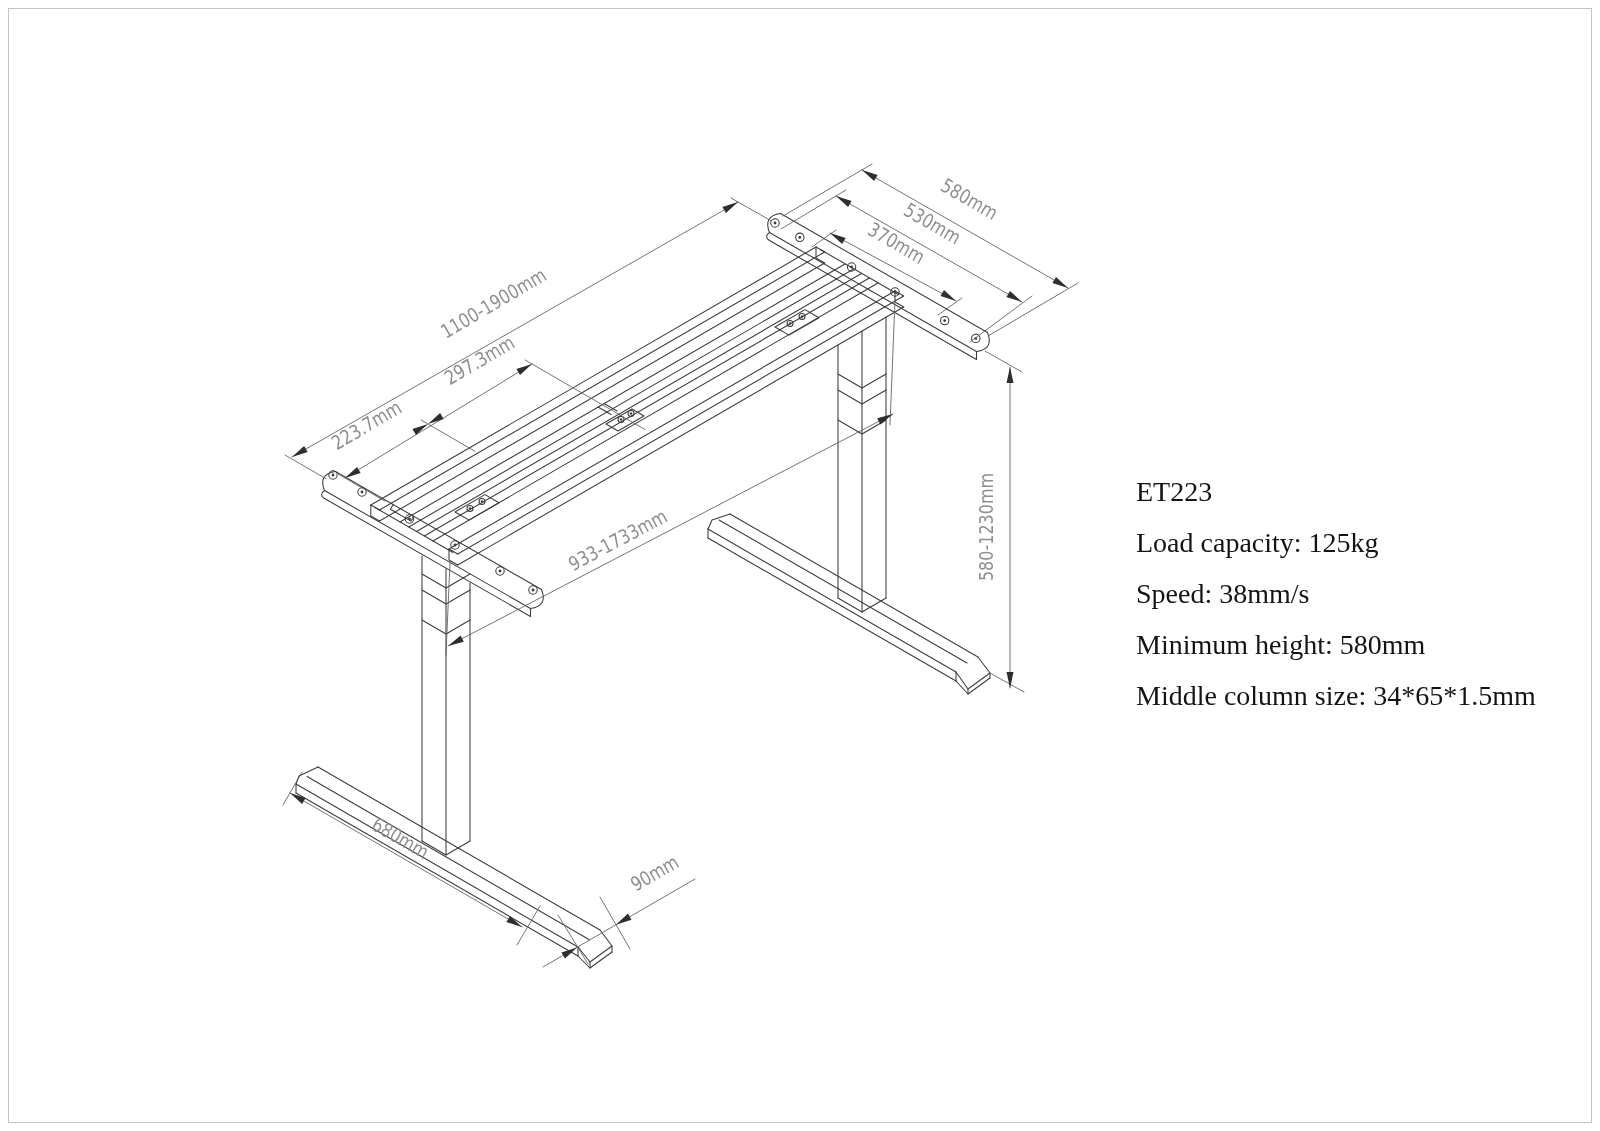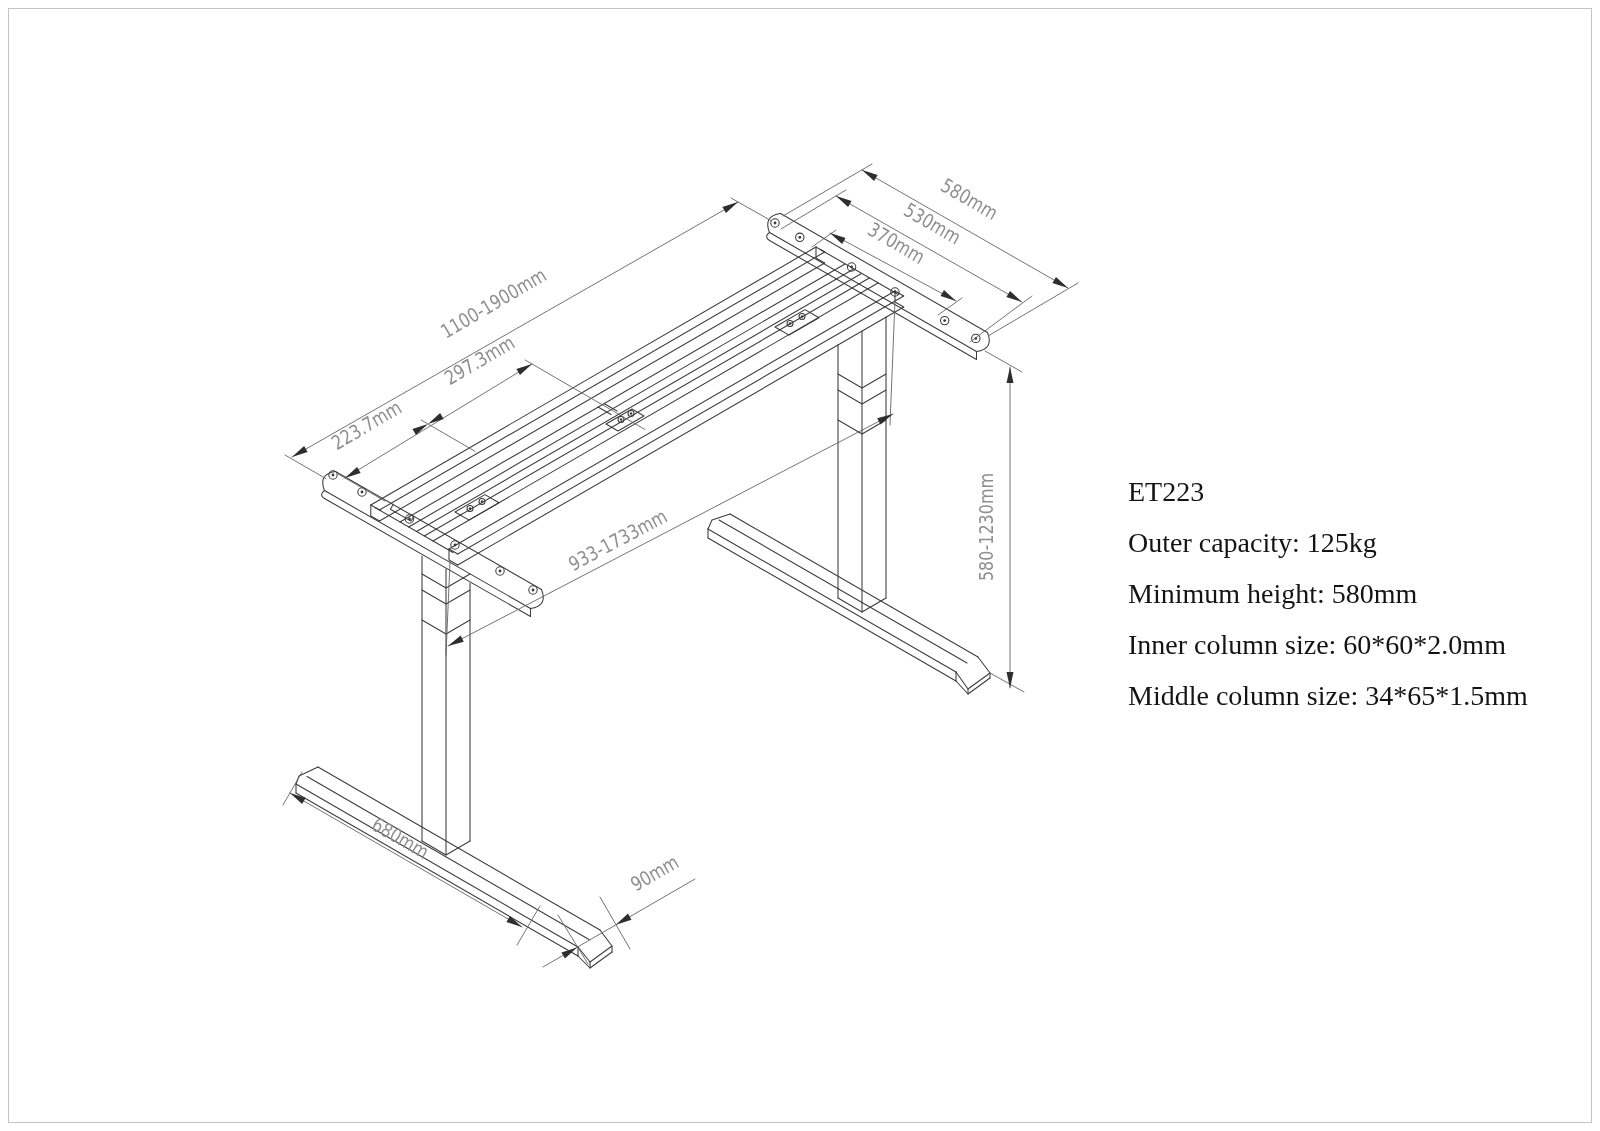--- a/index.html
+++ b/index.html
@@ -2,21 +2,21 @@
 <html><head>
 <meta charset="utf-8">
 <style>
   html,body{margin:0;padding:0;background:#ffffff;}
   .stage{position:relative;width:1600px;height:1131px;background:#ffffff;overflow:hidden;
          font-family:"Liberation Sans",sans-serif;}
   .drawing-svg{position:absolute;left:0;top:0;}
   .dim-text{font-family:"DejaVu Sans",sans-serif;font-size:19.5px;fill:#8f8f8f;}
   .spec-panel{position:absolute;left:1128px;top:466px;width:430px;
               font-family:"Liberation Serif",serif;font-size:28px;color:#141414;}
-  .spec-line{height:51px;line-height:51px;white-space:nowrap;}
+  .spec-line{height:51px;line-height:51px;white-space:nowrap;margin-left:8px;}
   .geo{stroke:#3b3b3b;stroke-width:1.05;fill:none;stroke-linecap:round;stroke-linejoin:round;}
   .dim{stroke:#646464;stroke-width:0.9;fill:none;stroke-linecap:round;}
   .arw{fill:#2e2e2e;stroke:none;}
   .dot{fill:#3b3b3b;stroke:none;}
 </style>
 </head>
 <body>
 
 <div class="stage">
 
@@ -248,19 +248,19 @@
         <path class="dim" d="M543,967 L695,879"></path>
         <polygon class="arw" points="577,947.4 565,958.4 561.4,952.4"></polygon>
         <polygon class="arw" points="615.9,924.7 631.5,919.7 628,913.6"></polygon>
         <text class="dim-text" text-anchor="middle" transform="translate(658,879) rotate(-30) scale(0.82,1)">90mm</text>
       </g>
     </g>
   </svg>
 
   <div class="spec-panel">
     <div class="spec-line">ET223</div>
-    <div class="spec-line">Outer capacity: 125kg</div>
+    <div class="spec-line">Load capacity: 125kg</div>
+    <div class="spec-line">Speed: 38mm/s</div>
     <div class="spec-line">Minimum height: 580mm</div>
-    <div class="spec-line">Inner column size: 60*60*2.0mm</div>
     <div class="spec-line">Middle column size: 34*65*1.5mm</div>
   </div>
 
 </div>
 
 </body></html>

